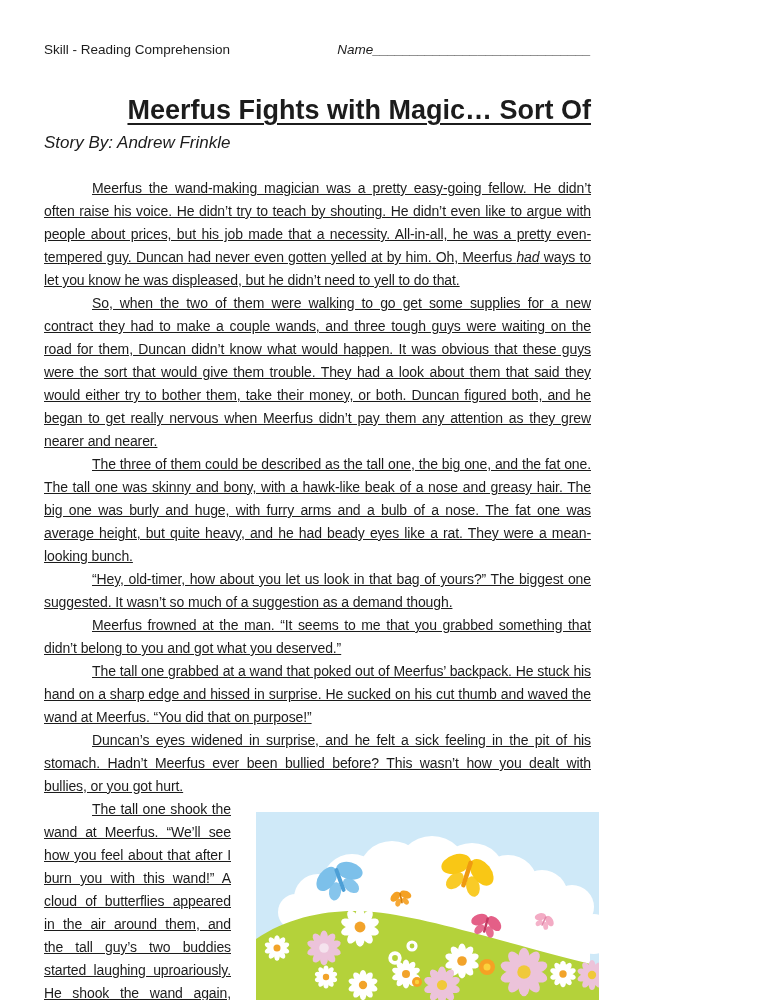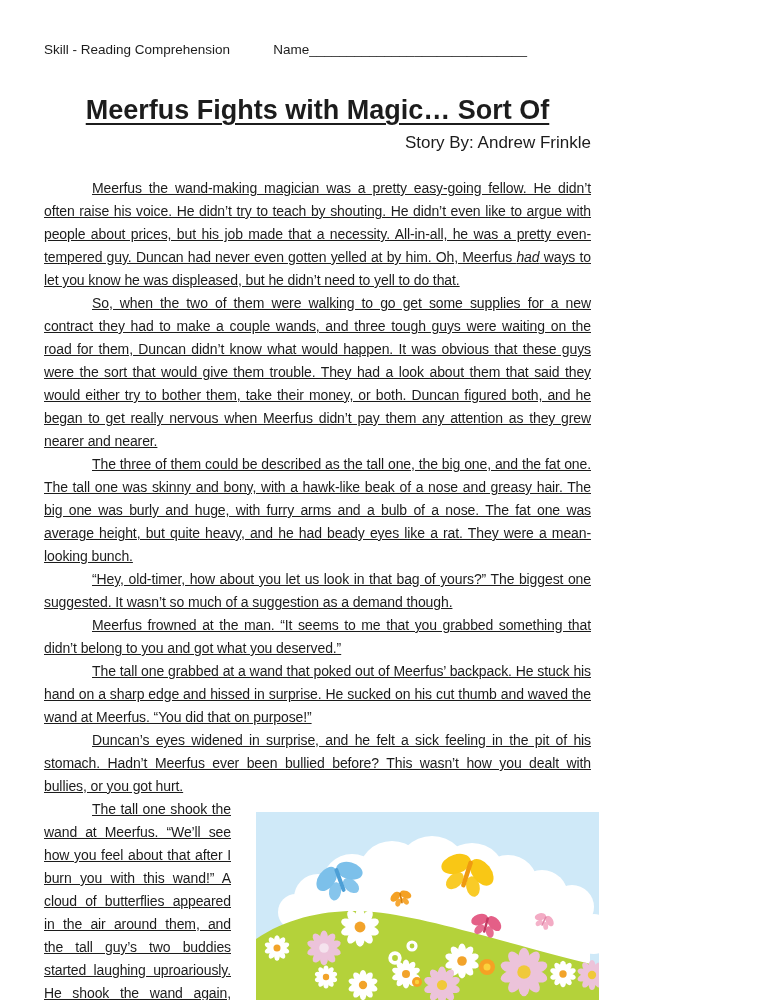--- a/index.html
+++ b/index.html
@@ -2,26 +2,26 @@
 <html style="--sky: #cfe9f8; --cloud: #ffffff; --grass: #b4d23a; --grass_light: #d3e18b; --butterfly_blue: #7cc0ea; --butterfly_yellow: #f9c715; --butterfly_orange: #f5a124; --butterfly_pink: #e45f87; --butterfly_palepink: #f3abc4; --daisy_white: #ffffff; --daisy_center: #f2a32a; --daisy_pink: #ecc3da; --daisy_pink_center: #f0c93a; --flower_orange: #f5a124;"><head>
 <meta charset="utf-8">
 <style>
   html,body{margin:0;padding:0;background:#ffffff;}
   .page{
     width:635px;height:1000px;box-sizing:border-box;overflow:hidden;
     padding:42px 44px 0 44px;background:#fff;position:relative;
     font-family:"Liberation Sans",sans-serif;color:#1c1c1c;
   }
   .hdr{display:flex;justify-content:space-between;align-items:baseline;font-size:13.5px;}
-  .hdr .nameblock{margin-right:64px;letter-spacing:0;}
+  .hdr .nameblock{letter-spacing:0;font-style:italic;}
   .title{
-    text-align:center;font-size:27px;font-weight:bold;margin:38px 0 0 0;
+    text-align:right;font-size:27px;font-weight:bold;margin:38px 0 0 0;
     text-decoration:underline;text-decoration-thickness:2px;text-underline-offset:4px;
   }
-  .subtitle{text-align:right;font-size:17px;margin-top:7px;}
+  .subtitle{text-align:left;font-size:17px;margin-top:7px;font-style:italic;}
   .story{margin-top:24px;font-size:14px;line-height:23px;text-align:justify;letter-spacing:-0.1px;}
   .story p{margin:0;text-indent:48px;text-decoration:underline;}
   .story .ital{font-style:italic;}
   figure.illu{
     float:right;width:343px;margin:2px -20px 4px 13px;padding:12px;
   }
   figure.illu svg{display:block;}
   figcaption{font-size:13.5px;text-align:center;margin-top:8px;color:#222;}
   
   .sky{fill:var(--sky,#cfe9f8);}

